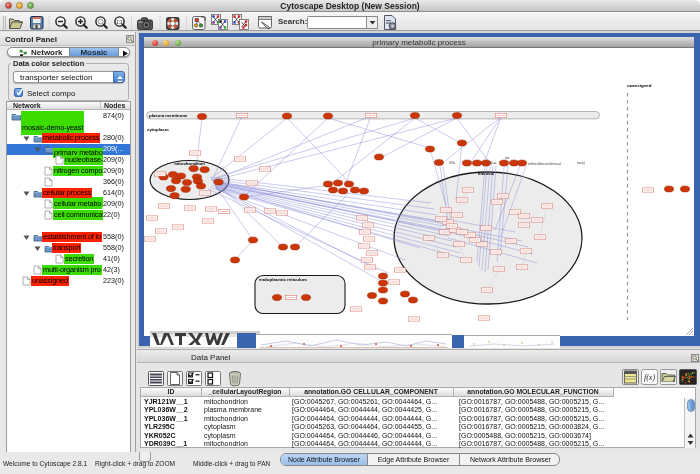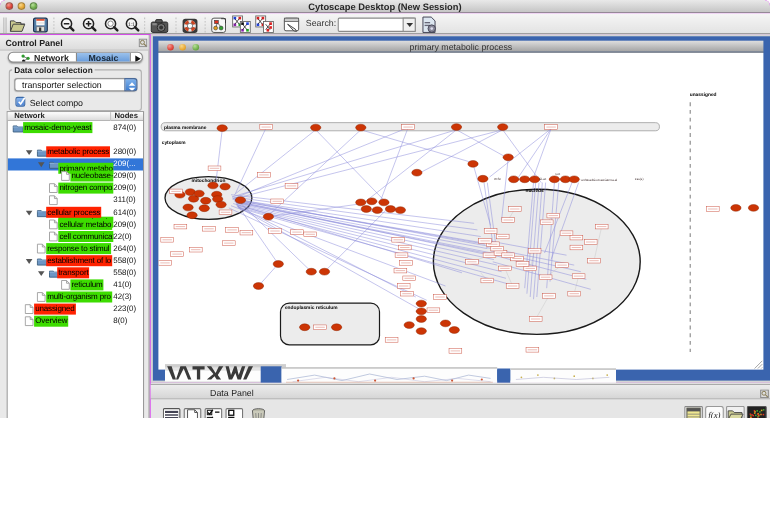--- a/index.html
+++ b/index.html
@@ -1,18 +1,18 @@
 <!DOCTYPE html>
 <html><head><meta charset="utf-8"><style>
 * { margin:0; padding:0; box-sizing:border-box; }
 body { width:700px; height:474px; font-family:"Liberation Sans", sans-serif; background:#fff; overflow:hidden; }
 .abs { position:absolute; }
 </style></head>
 <body>
-<div class="abs" style="left:0;top:0;width:700px;height:380px;background:#d946ef;border-radius:5px 5px 0 0;overflow:hidden;">
+<div class="abs" style="left:0;top:0;width:700px;height:474px;background:#e5e5e5;border-radius:5px 5px 0 0;overflow:hidden;">
 
 <div class="abs" style="left:0;top:0;width:700px;height:11.5px;background:linear-gradient(#e9e9e9,#c5c5c5);border-bottom:1px solid #8e8e8e;border-radius:5px 5px 0 0;">
   <div class="abs" style="left:4.7px;top:2.1px;width:7px;height:7px;border-radius:50%;background:radial-gradient(circle at 35% 30%,#f59a93,#dd4338 60%,#b03028);border:0.5px solid #a05048;"></div>
   <div class="abs" style="left:15.9px;top:2.1px;width:7px;height:7px;border-radius:50%;background:radial-gradient(circle at 35% 30%,#f8d88a,#e8a833 60%,#c08820);border:0.5px solid #a88030;"></div>
   <div class="abs" style="left:27.4px;top:2.1px;width:7px;height:7px;border-radius:50%;background:radial-gradient(circle at 35% 30%,#b8e09a,#6fae4a 60%,#4f8e35);border:0.5px solid #5a8840;"></div>
   <div class="abs" style="left:0;top:1px;width:700px;text-align:center;font-size:8.5px;font-weight:bold;color:#262626;">Cytoscape Desktop (New Session)</div>
 </div>
 
 <div class="abs" style="left:0;top:11.5px;width:700px;height:19.5px;background:linear-gradient(#f6f6f6,#e3e3e3);border-bottom:1px solid #9f9f9f;">
   <svg width="700" height="20" viewBox="0 0 700 20" style="position:absolute;left:0;top:1.5px">
@@ -127,21 +127,21 @@
           <polygon points="369.5,8 375.5,8 372.5,11.5" fill="#333"></polygon>
         </g>
         <g transform="translate(384,2)">
           <path d="M0.5 0.5 L8 0.5 L11.5 4 L11.5 14.5 L0.5 14.5 Z" fill="#dce6f0" stroke="#445" stroke-width="0.9"></path>
           <rect x="2" y="5" width="5" height="1.2" fill="#667"></rect>
           <rect x="2" y="7.5" width="5" height="1.2" fill="#667"></rect>
           <circle cx="8.5" cy="11" r="3.4" fill="#889" stroke="#334" stroke-width="0.7"></circle>
           <circle cx="8.5" cy="11" r="1.2" fill="#dde"></circle>
         </g>
       </svg>
-  <span class="abs" style="left:278px;top:5px;font-size:8px;color:#333;">Search:</span>
+  <span class="abs" style="left:278px;top:5px;font-size:8px;color:#333;font-weight:bold;">Search:</span>
 </div>
 
 <div class="abs" style="left:0;top:32px;width:136px;height:423px;background:#e9e9e9;border-right:1px solid #9f9f9f;">
   <div class="abs" style="left:0;top:0;width:135px;height:14px;background:linear-gradient(#f0f0f0,#dcdcdc);border-bottom:1px solid #c0c0c0;">
     <span class="abs" style="left:5px;top:3px;font-size:8px;font-weight:bold;color:#222;">Control Panel</span>
     <svg class="abs" style="left:126px;top:3px" width="8" height="8">
           <rect x="0.5" y="0.5" width="7" height="7" fill="#ddd" stroke="#888"></rect>
           <circle cx="3.5" cy="3.5" r="1.8" fill="none" stroke="#887c55" stroke-width="0.9"></circle>
           <line x1="5" y1="5" x2="7" y2="7" stroke="#887c55" stroke-width="1"></line>
         </svg>
@@ -187,21 +187,21 @@
       <span class="abs" style="left:6px;top:0px;font-size:7px;font-weight:bold;color:#222;line-height:8px;">Network</span>
       <span class="abs" style="left:97px;top:0px;font-size:7px;font-weight:bold;color:#222;line-height:8px;">Nodes</span>
       <div class="abs" style="left:93px;top:0;width:1px;height:8px;background:#c5c5c5;"></div>
     </div>
     <div class="abs" style="left:0;top:9px;width:123px;height:371px;overflow:hidden;">
       <div style="position:absolute;left:0;top:0px;width:124px;height:11px;">
             <svg style="position:absolute;left:4px;top:1px" width="11" height="9">
               <path d="M1 2.5 L1 8 L10 8 L10 3.5 L5.5 3.5 L4.5 2.5 Z" fill="#6d96c4" stroke="#3a5d80" stroke-width="0.8"></path>
               <path d="M1 3.5 L10 3.5" stroke="#8fb3d8" stroke-width="0.8"></path>
             </svg>
-            <span style="position:absolute;left:14px;top:0px;height:10px;line-height:10px;background:#3ddc00;color:#000;font-size:7.3px;letter-spacing:-0.15px;padding:0 1px;white-space:nowrap;max-width:82px;overflow:hidden;display:inline-block;">mosaic-demo-yeast</span>
+            <span style="position:absolute;left:14px;top:0px;height:10px;line-height:10px;background:#3ddc00;color:#000;font-size:7.3px;letter-spacing:-0.15px;padding:12px 1px;white-space:nowrap;max-width:82px;overflow:hidden;display:inline-block;">mosaic-demo-yeast</span>
             <span style="position:absolute;left:96px;top:0;height:10px;line-height:10px;color:#111;font-size:7.2px;white-space:nowrap;">874(0)</span>
           </div>
           <div style="position:absolute;left:0;top:22px;width:124px;height:11px;">
             <svg style="position:absolute;left:16px;top:2px" width="7" height="7">
               <polygon points="0.5,1.5 6.5,1.5 3.5,6" fill="#555"></polygon>
             </svg>
             <svg style="position:absolute;left:26px;top:1px" width="11" height="9">
               <path d="M1 2.5 L1 8 L10 8 L10 3.5 L5.5 3.5 L4.5 2.5 Z" fill="#6d96c4" stroke="#3a5d80" stroke-width="0.8"></path>
               <path d="M1 3.5 L10 3.5" stroke="#8fb3d8" stroke-width="0.8"></path>
             </svg>
@@ -234,21 +234,21 @@
             </svg>
             <span style="position:absolute;left:46px;top:0px;height:10px;line-height:10px;background:#3ddc00;color:#000;font-size:7.3px;letter-spacing:-0.15px;padding:0 1px;white-space:nowrap;max-width:50px;overflow:hidden;display:inline-block;">nitrogen compo</span>
             <span style="position:absolute;left:96px;top:0;height:10px;line-height:10px;color:#111;font-size:7.2px;white-space:nowrap;">209(0)</span>
           </div>
           <div style="position:absolute;left:0;top:66px;width:124px;height:11px;">
             <svg style="position:absolute;left:37px;top:0px" width="9" height="10">
               <path d="M1 1 L5.5 1 L8 3.5 L8 9 L1 9 Z" fill="#fff" stroke="#9a9a9a" stroke-width="0.8"></path>
               <path d="M5.5 1 L5.5 3.5 L8 3.5" fill="none" stroke="#9a9a9a" stroke-width="0.8"></path>
             </svg>
             <span style="position:absolute;left:46px;top:0px;height:10px;line-height:10px;background:#3ddc00;color:#000;font-size:7.3px;letter-spacing:-0.15px;padding:0 1px;white-space:nowrap;max-width:50px;overflow:hidden;display:inline-block;margin-top:20px;">macromolecule</span>
-            <span style="position:absolute;left:96px;top:0;height:10px;line-height:10px;color:#111;font-size:7.2px;white-space:nowrap;">311(0)</span>
+            <span style="position:absolute;left:96px;top:0;height:10px;line-height:10px;color:#111;font-size:7.2px;white-space:nowrap;">366(0)</span>
           </div>
           <div style="position:absolute;left:0;top:77px;width:124px;height:11px;">
             <svg style="position:absolute;left:16px;top:2px" width="7" height="7">
               <polygon points="0.5,1.5 6.5,1.5 3.5,6" fill="#555"></polygon>
             </svg>
             <svg style="position:absolute;left:26px;top:1px" width="11" height="9">
               <path d="M1 2.5 L1 8 L10 8 L10 3.5 L5.5 3.5 L4.5 2.5 Z" fill="#6d96c4" stroke="#3a5d80" stroke-width="0.8"></path>
               <path d="M1 3.5 L10 3.5" stroke="#8fb3d8" stroke-width="0.8"></path>
             </svg>
             <span style="position:absolute;left:35px;top:0px;height:10px;line-height:10px;background:#ff2200;color:#000;font-size:7.3px;letter-spacing:-0.15px;padding:0 1px;white-space:nowrap;max-width:61px;overflow:hidden;display:inline-block;">cellular process</span>
@@ -263,28 +263,20 @@
             <span style="position:absolute;left:96px;top:0;height:10px;line-height:10px;color:#111;font-size:7.2px;white-space:nowrap;">209(0)</span>
           </div>
           <div style="position:absolute;left:0;top:99px;width:124px;height:11px;">
             <svg style="position:absolute;left:37px;top:0px" width="9" height="10">
               <path d="M1 1 L5.5 1 L8 3.5 L8 9 L1 9 Z" fill="#fff" stroke="#9a9a9a" stroke-width="0.8"></path>
               <path d="M5.5 1 L5.5 3.5 L8 3.5" fill="none" stroke="#9a9a9a" stroke-width="0.8"></path>
             </svg>
             <span style="position:absolute;left:46px;top:0px;height:10px;line-height:10px;background:#3ddc00;color:#000;font-size:7.3px;letter-spacing:-0.15px;padding:0 1px;white-space:nowrap;max-width:50px;overflow:hidden;display:inline-block;">cell communicat</span>
             <span style="position:absolute;left:96px;top:0;height:10px;line-height:10px;color:#111;font-size:7.2px;white-space:nowrap;text-align:center;">22(0)</span>
           </div>
-          <div style="position:absolute;left:0;top:110px;width:124px;height:11px;">
-            <svg style="position:absolute;left:26px;top:0px" width="9" height="10">
-              <path d="M1 1 L5.5 1 L8 3.5 L8 9 L1 9 Z" fill="#fff" stroke="#9a9a9a" stroke-width="0.8"></path>
-              <path d="M5.5 1 L5.5 3.5 L8 3.5" fill="none" stroke="#9a9a9a" stroke-width="0.8"></path>
-            </svg>
-            <span style="position:absolute;left:35px;top:0px;height:10px;line-height:10px;background:#3ddc00;color:#000;font-size:7.3px;letter-spacing:-0.15px;padding:0 1px;white-space:nowrap;max-width:61px;overflow:hidden;display:inline-block;">response to stimul</span>
-            <span style="position:absolute;left:96px;top:0;height:10px;line-height:10px;color:#111;font-size:7.2px;white-space:nowrap;">264(0)</span>
-          </div>
           <div style="position:absolute;left:0;top:121px;width:124px;height:11px;">
             <svg style="position:absolute;left:16px;top:2px" width="7" height="7">
               <polygon points="0.5,1.5 6.5,1.5 3.5,6" fill="#555"></polygon>
             </svg>
             <svg style="position:absolute;left:26px;top:1px" width="11" height="9">
               <path d="M1 2.5 L1 8 L10 8 L10 3.5 L5.5 3.5 L4.5 2.5 Z" fill="#6d96c4" stroke="#3a5d80" stroke-width="0.8"></path>
               <path d="M1 3.5 L10 3.5" stroke="#8fb3d8" stroke-width="0.8"></path>
             </svg>
             <span style="position:absolute;left:35px;top:0px;height:10px;line-height:10px;background:#ff2200;color:#000;font-size:7.3px;letter-spacing:-0.15px;padding:0 1px;white-space:nowrap;max-width:61px;overflow:hidden;display:inline-block;">establishment of lo</span>
             <span style="position:absolute;left:96px;top:0;height:10px;line-height:10px;color:#111;font-size:7.2px;white-space:nowrap;">558(0)</span>
@@ -298,46 +290,38 @@
               <path d="M1 3.5 L10 3.5" stroke="#8fb3d8" stroke-width="0.8"></path>
             </svg>
             <span style="position:absolute;left:45px;top:0px;height:10px;line-height:10px;background:#ff2200;color:#000;font-size:7.3px;letter-spacing:-0.15px;padding:0 1px;white-space:nowrap;max-width:51px;overflow:hidden;display:inline-block;">transport</span>
             <span style="position:absolute;left:96px;top:0;height:10px;line-height:10px;color:#111;font-size:7.2px;white-space:nowrap;">558(0)</span>
           </div>
           <div style="position:absolute;left:0;top:143px;width:124px;height:11px;">
             <svg style="position:absolute;left:48px;top:0px" width="9" height="10">
               <path d="M1 1 L5.5 1 L8 3.5 L8 9 L1 9 Z" fill="#fff" stroke="#9a9a9a" stroke-width="0.8"></path>
               <path d="M5.5 1 L5.5 3.5 L8 3.5" fill="none" stroke="#9a9a9a" stroke-width="0.8"></path>
             </svg>
-            <span style="position:absolute;left:57px;top:0px;height:10px;line-height:10px;background:#3ddc00;color:#000;font-size:7.3px;letter-spacing:-0.15px;padding:0 1px;white-space:nowrap;max-width:39px;overflow:hidden;display:inline-block;">reticulum</span>
+            <span style="position:absolute;left:57px;top:0px;height:10px;line-height:10px;background:#3ddc00;color:#000;font-size:7.3px;letter-spacing:-0.15px;padding:0 1px;white-space:nowrap;max-width:39px;overflow:hidden;display:inline-block;">secretion</span>
             <span style="position:absolute;left:96px;top:0;height:10px;line-height:10px;color:#111;font-size:7.2px;white-space:nowrap;">41(0)</span>
           </div>
           <div style="position:absolute;left:0;top:154px;width:124px;height:11px;">
             <svg style="position:absolute;left:26px;top:0px" width="9" height="10">
               <path d="M1 1 L5.5 1 L8 3.5 L8 9 L1 9 Z" fill="#fff" stroke="#9a9a9a" stroke-width="0.8"></path>
               <path d="M5.5 1 L5.5 3.5 L8 3.5" fill="none" stroke="#9a9a9a" stroke-width="0.8"></path>
             </svg>
             <span style="position:absolute;left:35px;top:0px;height:10px;line-height:10px;background:#3ddc00;color:#000;font-size:7.3px;letter-spacing:-0.15px;padding:0 1px;white-space:nowrap;max-width:61px;overflow:hidden;display:inline-block;">multi-organism pro</span>
             <span style="position:absolute;left:96px;top:0;height:10px;line-height:10px;color:#111;font-size:7.2px;white-space:nowrap;">42(3)</span>
           </div>
           <div style="position:absolute;left:0;top:165px;width:124px;height:11px;">
             <svg style="position:absolute;left:15px;top:0px" width="9" height="10">
               <path d="M1 1 L5.5 1 L8 3.5 L8 9 L1 9 Z" fill="#fff" stroke="#9a9a9a" stroke-width="0.8"></path>
               <path d="M5.5 1 L5.5 3.5 L8 3.5" fill="none" stroke="#9a9a9a" stroke-width="0.8"></path>
             </svg>
             <span style="position:absolute;left:24px;top:0px;height:10px;line-height:10px;background:#ff2200;color:#000;font-size:7.3px;letter-spacing:-0.15px;padding:0 1px;white-space:nowrap;max-width:72px;overflow:hidden;display:inline-block;">unassigned</span>
             <span style="position:absolute;left:96px;top:0;height:10px;line-height:10px;color:#111;font-size:7.2px;white-space:nowrap;">223(0)</span>
-          </div>
-          <div style="position:absolute;left:0;top:176px;width:124px;height:11px;">
-            <svg style="position:absolute;left:15px;top:0px" width="9" height="10">
-              <path d="M1 1 L5.5 1 L8 3.5 L8 9 L1 9 Z" fill="#fff" stroke="#9a9a9a" stroke-width="0.8"></path>
-              <path d="M5.5 1 L5.5 3.5 L8 3.5" fill="none" stroke="#9a9a9a" stroke-width="0.8"></path>
-            </svg>
-            <span style="position:absolute;left:24px;top:0px;height:10px;line-height:10px;background:#3ddc00;color:#000;font-size:7.3px;letter-spacing:-0.15px;padding:0 1px;white-space:nowrap;max-width:72px;overflow:hidden;display:inline-block;">Overview</span>
-            <span style="position:absolute;left:96px;top:0;height:10px;line-height:10px;color:#111;font-size:7.2px;white-space:nowrap;">8(0)</span>
           </div>
     </div>
   </div>
 </div>
 
 <div class="abs" style="left:137px;top:31px;width:563px;height:317px;background:#d4d4d4;">
 
   <div class="abs" style="left:2px;top:2px;width:561px;height:313px;background:#3a64ae;border-radius:0;">
     <div class="abs" style="left:5px;top:4px;width:550px;height:11px;background:linear-gradient(#dedede 0%,#bdbdbd 55%,#a3a3a3 100%);border-bottom:1px solid #777;">
       <div class="abs" style="left:7.5px;top:2.5px;width:6px;height:6px;border-radius:50%;background:radial-gradient(circle at 35% 30%,#f59a93,#dd4338 60%,#b03028);"></div>

